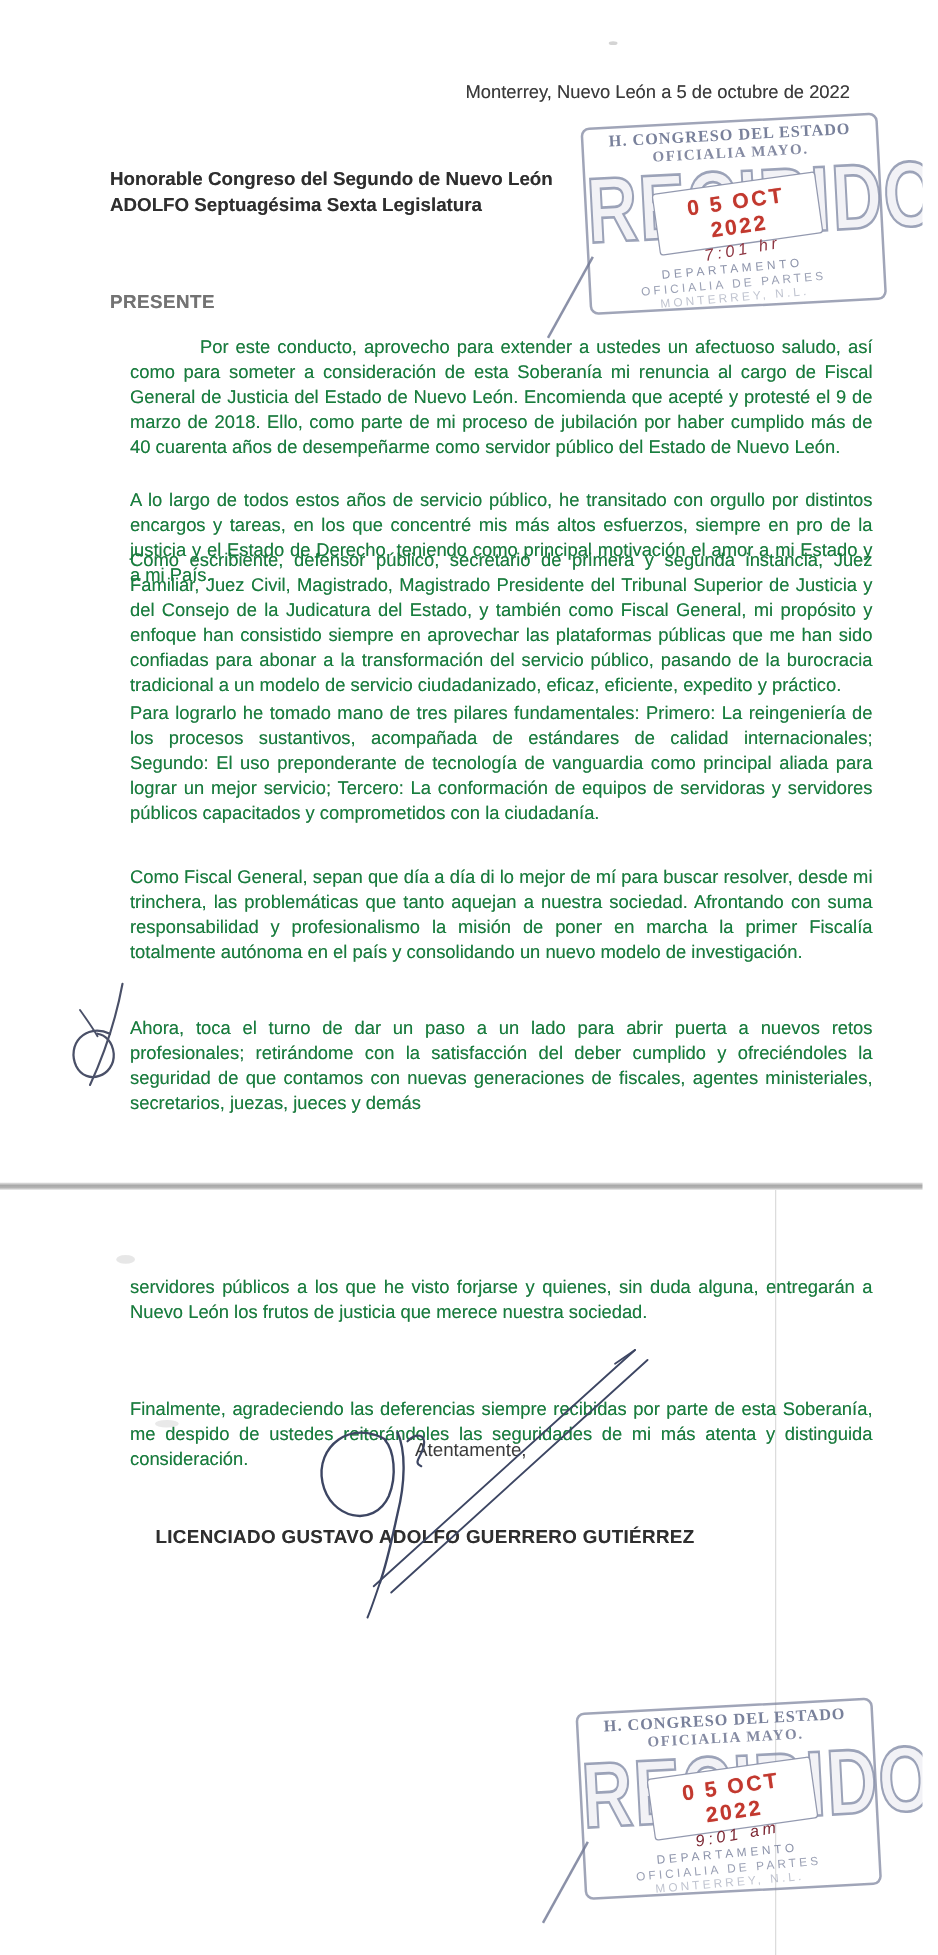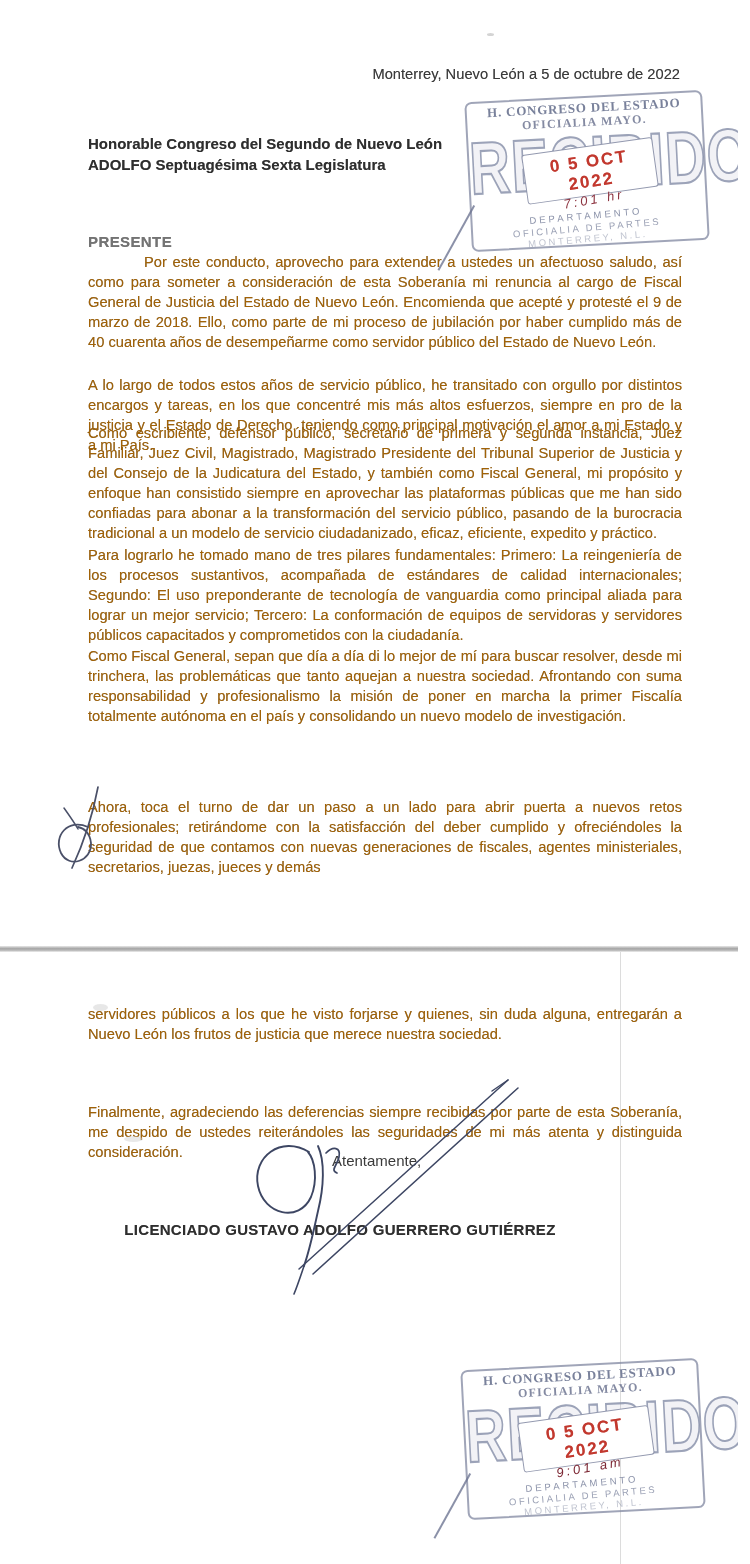--- a/index.html
+++ b/index.html
@@ -3,22 +3,22 @@
 <meta charset="utf-8">
 <style>
   html,body{margin:0;padding:0;background:#ffffff;}
   .doc{
     position:relative;width:738px;height:1564px;background:#ffffff;overflow:hidden;
     font-family:"Liberation Sans", sans-serif;color:#3b3b3b;
   }
   
   .txt{
     position:absolute;left:88px;width:594px;font-size:14.7px;line-height:20px;
-    text-align:justify;color:#a16207;text-shadow:0 0 .4px rgba(40,40,40,.45);
-    margin:0;
+    text-align:justify;color:#15803d;text-shadow:0 0 .4px rgba(40,40,40,.45);
+    margin:16px;
   }
   .indent-first{text-indent:56px;}
   .dateline{position:absolute;left:88px;width:592px;top:66px;text-align:right;
     font-size:14.7px;color:#3a3a3a;text-shadow:0 0 .4px rgba(40,40,40,.45);}
   .addr{position:absolute;left:88px;top:134px;font-size:15px;font-weight:bold;
     line-height:20.5px;color:#2e2e2e;text-shadow:0 0 .5px rgba(0,0,0,.4);}
   .presente{position:absolute;left:88px;top:201px;font-size:15px;font-weight:bold;
     letter-spacing:.4px;color:#737373;text-shadow:0 0 .5px rgba(0,0,0,.4);margin-top:32px;}
   .closing{position:absolute;left:332px;top:1152px;font-size:15px;color:#3a3a3a;}
   .signer{position:absolute;left:60px;top:1221px;width:560px;text-align:center;
@@ -91,21 +91,21 @@
       <div class="d2">OFICIALIA DE PARTES</div>
       <div class="d3">MONTERREY, N.L.</div>
     </div>
     <div class="slash"></div>
   </div>
 
   <p class="txt indent-first" style="top:252px;">Por este conducto, aprovecho para extender a ustedes un afectuoso saludo, así como para someter a consideración de esta Soberanía mi renuncia al cargo de Fiscal General de Justicia del Estado de Nuevo León. Encomienda que acepté y protesté el 9 de marzo de 2018. Ello, como parte de mi proceso de jubilación por haber cumplido más de 40 cuarenta años de desempeñarme como servidor público del Estado de Nuevo León.</p>
   <p class="txt" style="top:375px;">A lo largo de todos estos años de servicio público, he transitado con orgullo por distintos encargos y tareas, en los que concentré mis más altos esfuerzos, siempre en pro de la justicia y el Estado de Derecho, teniendo como principal motivación el amor a mi Estado y a mi País.</p>
   <p class="txt" style="top:423px;">Como escribiente, defensor público, secretario de primera y segunda instancia, Juez Familiar, Juez Civil, Magistrado, Magistrado Presidente del Tribunal Superior de Justicia y del Consejo de la Judicatura del Estado, y también como Fiscal General, mi propósito y enfoque han consistido siempre en aprovechar las plataformas públicas que me han sido confiadas para abonar a la transformación del servicio público, pasando de la burocracia tradicional a un modelo de servicio ciudadanizado, eficaz, eficiente, expedito y práctico.</p>
   <p class="txt" style="top:545px;">Para lograrlo he tomado mano de tres pilares fundamentales: Primero: La reingeniería de los procesos sustantivos, acompañada de estándares de calidad internacionales; Segundo: El uso preponderante de tecnología de vanguardia como principal aliada para lograr un mejor servicio; Tercero: La conformación de equipos de servidoras y servidores públicos capacitados y comprometidos con la ciudadanía.</p>
-  <p class="txt" style="top:646px;">Como Fiscal General, sepan que día a día di lo mejor de mí para buscar resolver, desde mi trinchera, las problemáticas que tanto aquejan a nuestra sociedad. Afrontando con suma responsabilidad y profesionalismo la misión de poner en marcha la primer Fiscalía totalmente autónoma en el país y consolidando un nuevo modelo de investigación.</p>
+  <p class="txt" style="top:676px;">Como Fiscal General, sepan que día a día di lo mejor de mí para buscar resolver, desde mi trinchera, las problemáticas que tanto aquejan a nuestra sociedad. Afrontando con suma responsabilidad y profesionalismo la misión de poner en marcha la primer Fiscalía totalmente autónoma en el país y consolidando un nuevo modelo de investigación.</p>
   <p class="txt" style="top:797px;">Ahora, toca el turno de dar un paso a un lado para abrir puerta a nuevos retos profesionales; retirándome con la satisfacción del deber cumplido y ofreciéndoles la seguridad de que contamos con nuevas generaciones de fiscales, agentes ministeriales, secretarios, juezas, jueces y demás</p>
 
   <div class="page-sep"></div>
   <div class="fold-line"></div>
 
   <p class="txt" style="top:1004px;">servidores públicos a los que he visto forjarse y quienes, sin duda alguna, entregarán a Nuevo León los frutos de justicia que merece nuestra sociedad.</p>
   <p class="txt" style="top:1102px;">Finalmente, agradeciendo las deferencias siempre recibidas por parte de esta Soberanía, me despido de ustedes reiterándoles las seguridades de mi más atenta y distinguida consideración.</p>
 
   <div class="closing">Atentamente,</div>
   <div class="signer">LICENCIADO GUSTAVO ADOLFO GUERRERO GUTIÉRREZ</div>

